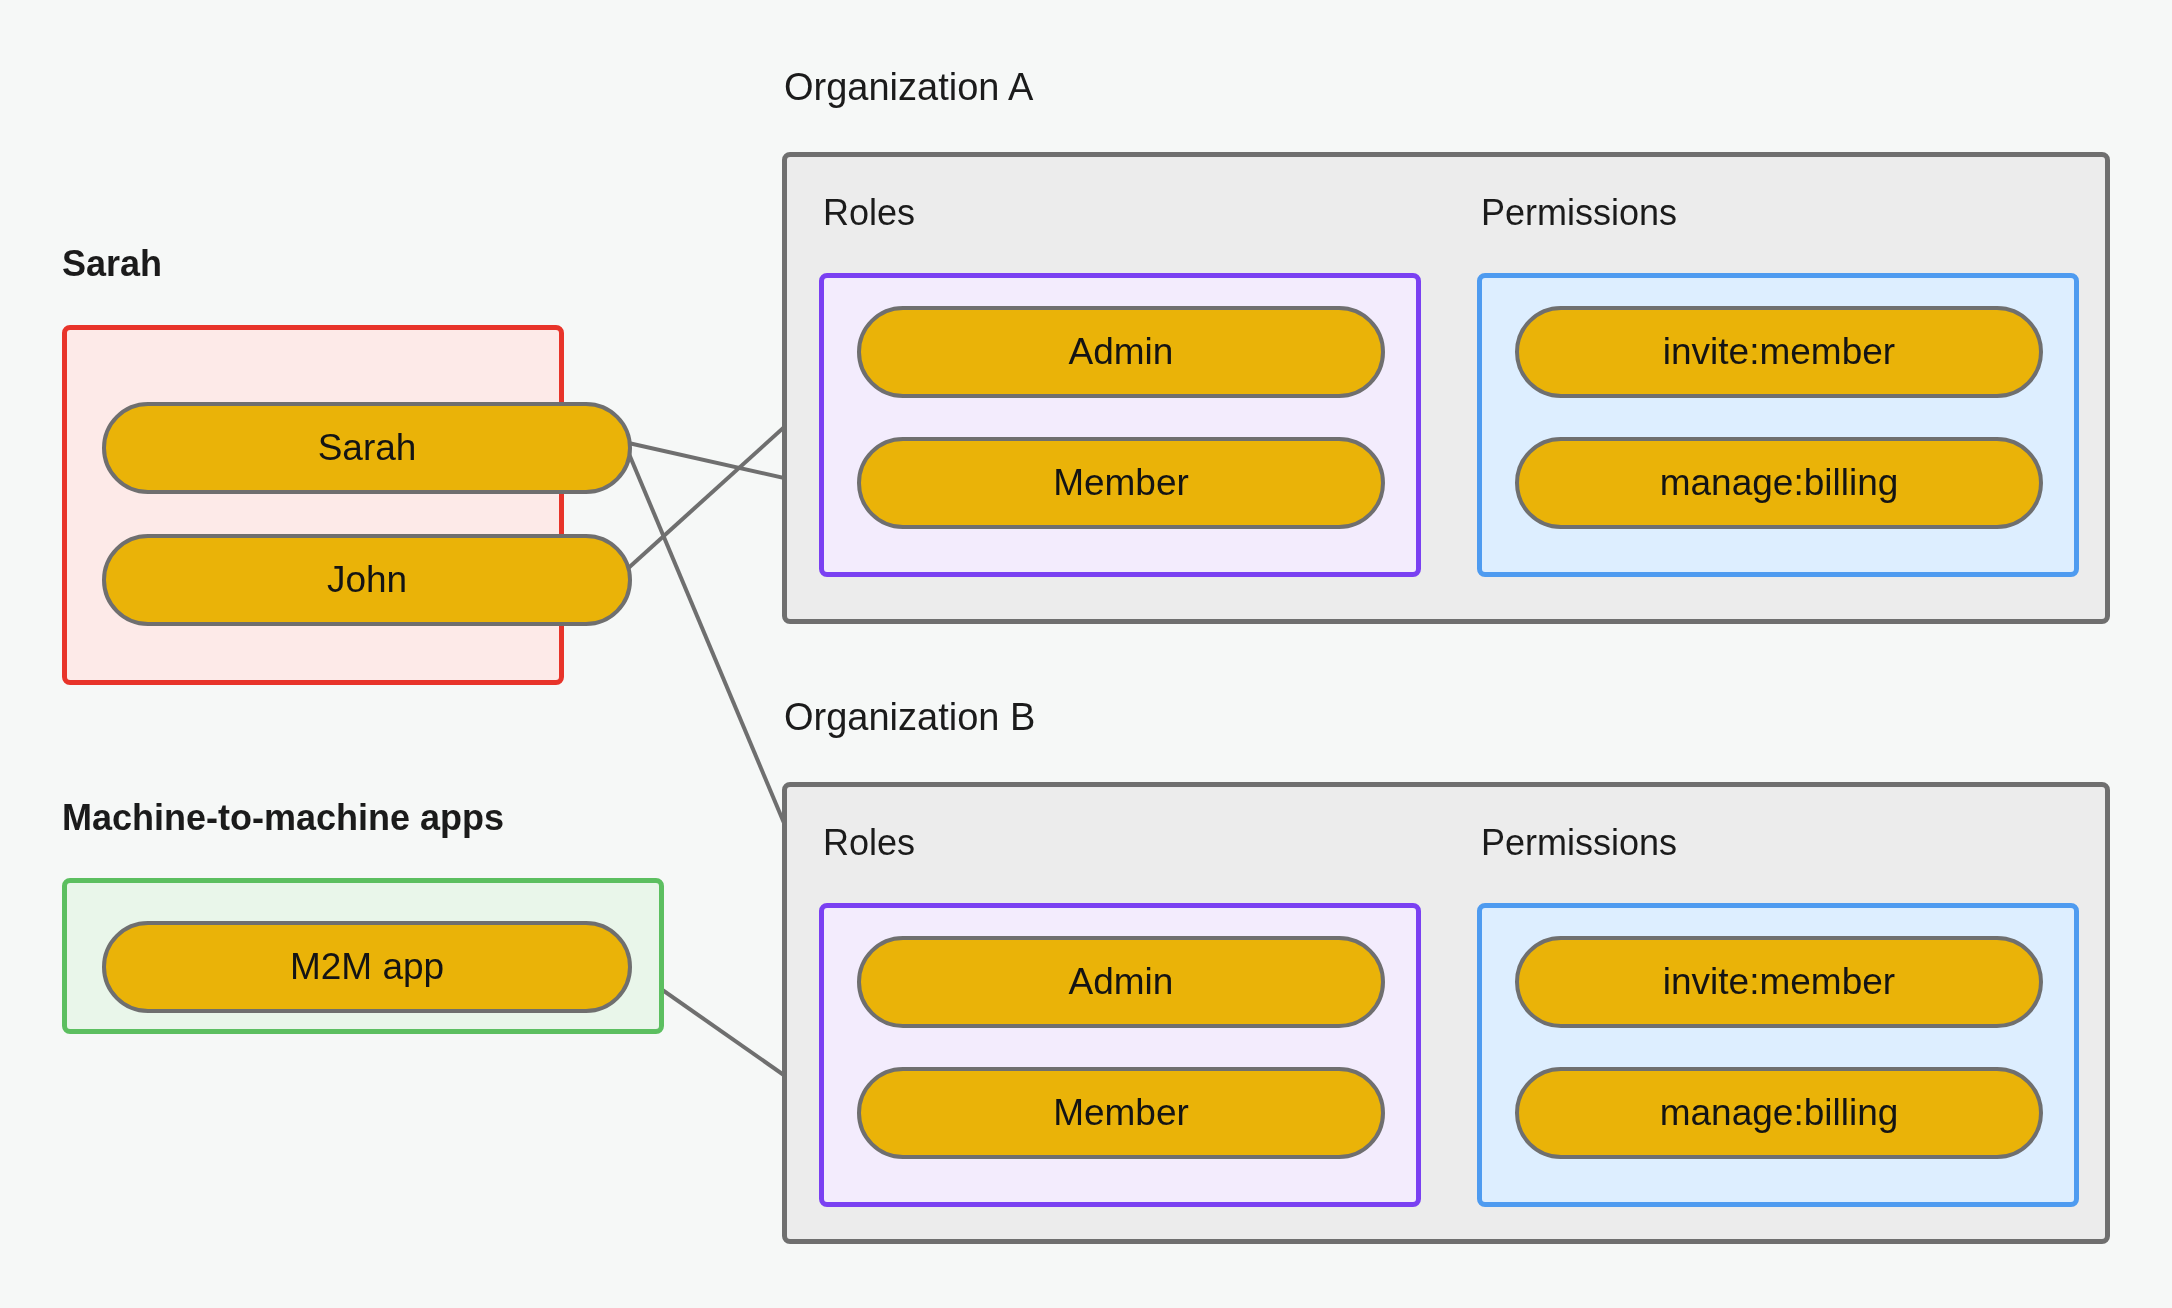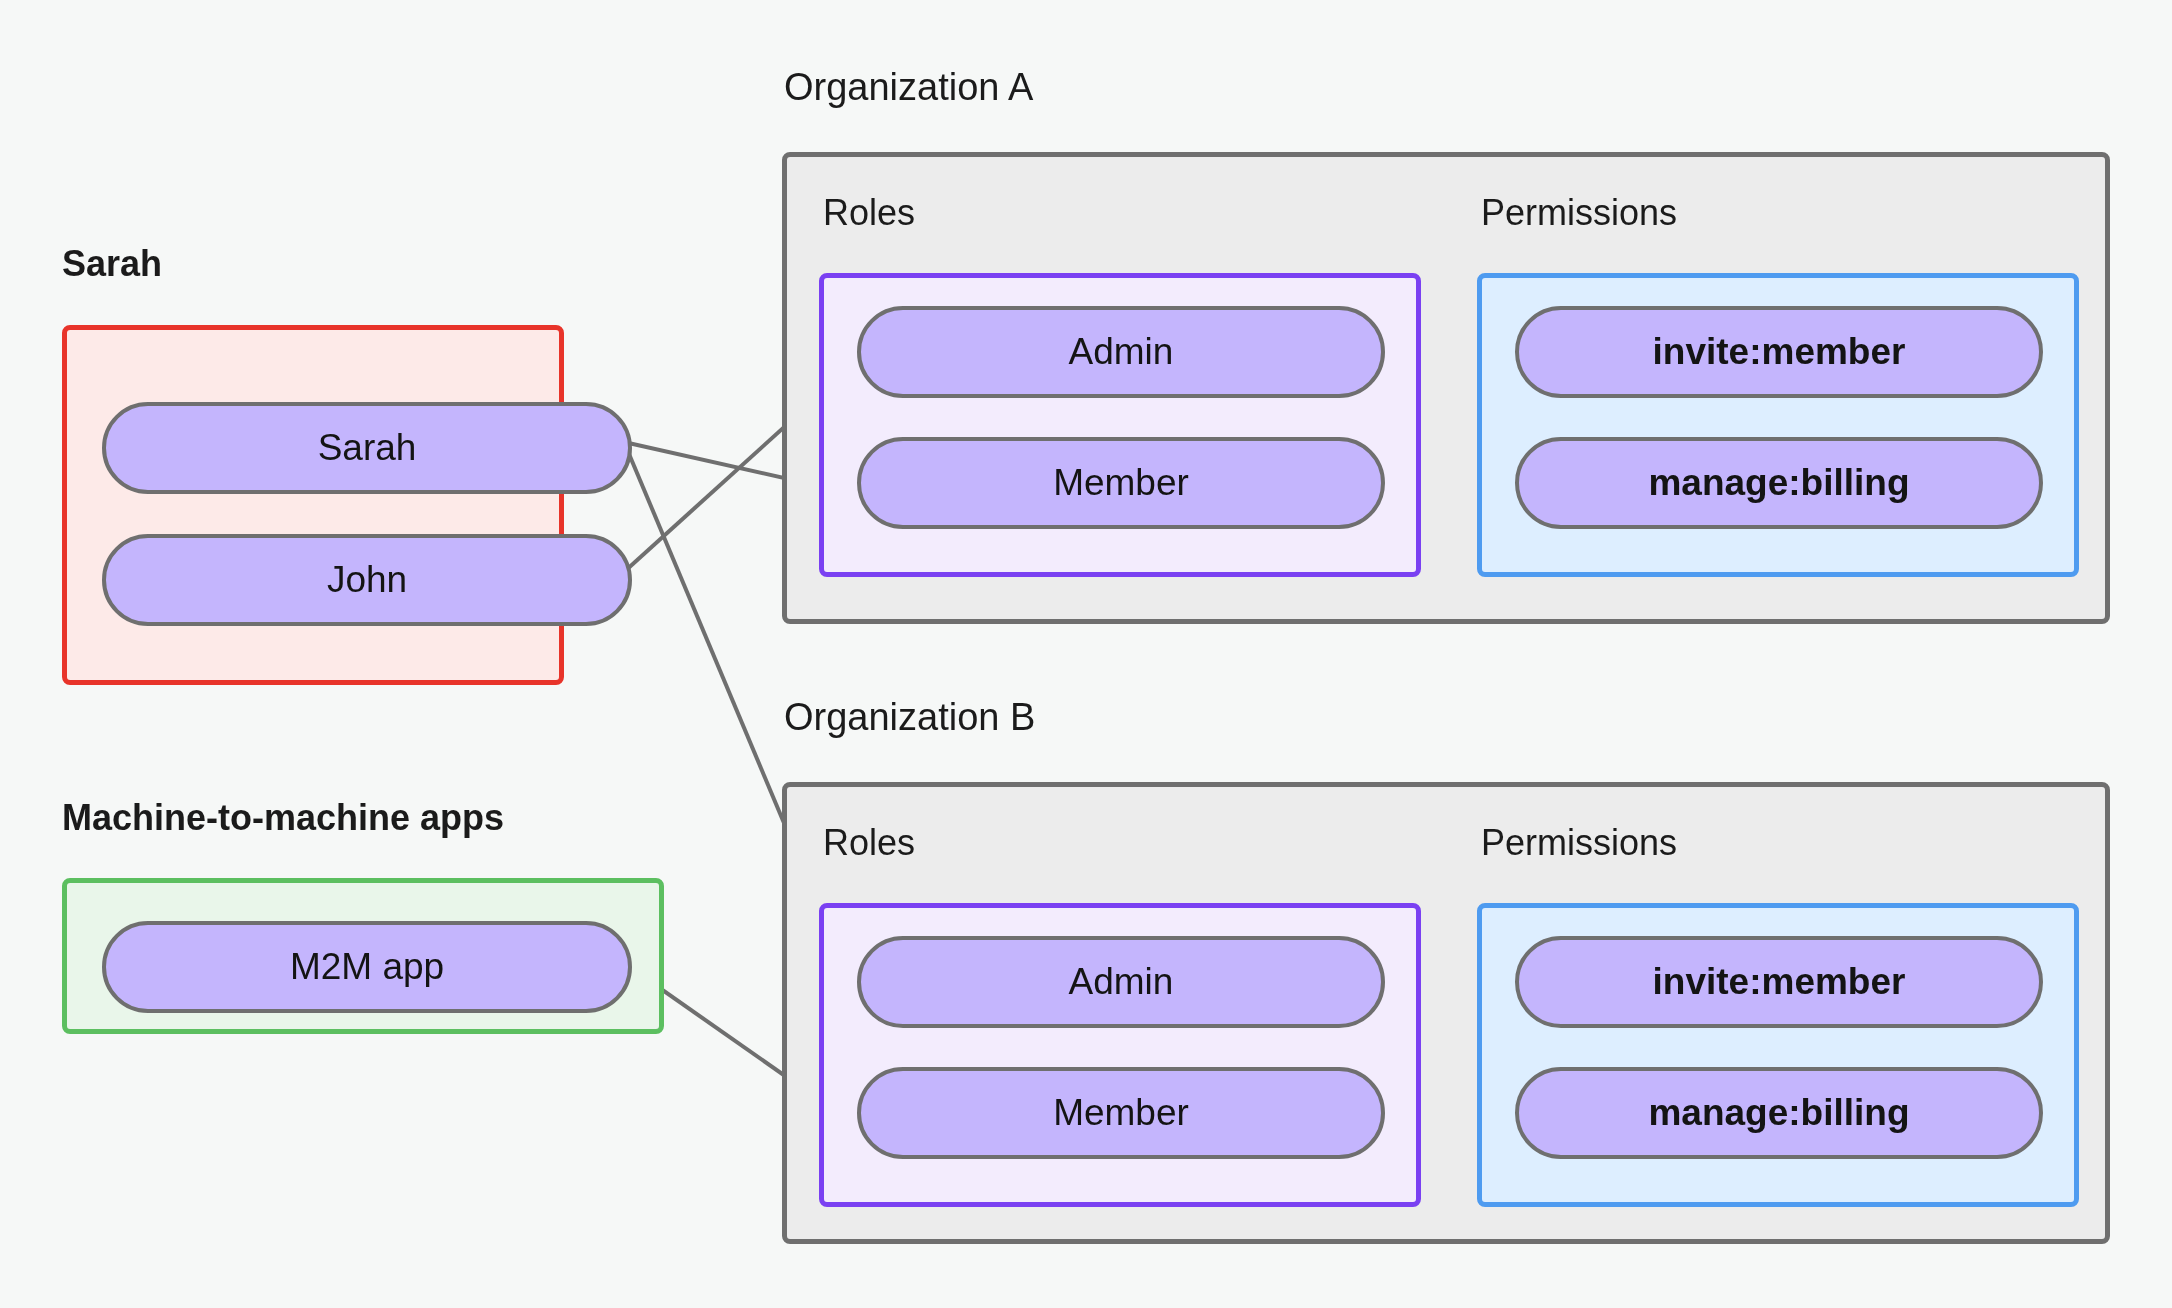--- a/index.html
+++ b/index.html
@@ -59,27 +59,26 @@
     background: #ececec;
     padding-left: 12px;
   }
   .box-roles {
     border: 5px solid #7a40f2;
     background: #f3ecfd;
   }
   .box-perms {
     border: 5px solid #4e9bf0;
     background: #ddeeff;
-    font-weight: bold;
   }
   
   .pill {
     position: absolute;
     box-sizing: border-box;
-    background: #c4b5fd;
+    background: #eab308;
     border: 4px solid #6f6f6f;
     border-radius: 100px;
     display: flex;
     align-items: center;
     justify-content: center;
     font-size: 37px;
     color: #141414;
     white-space: nowrap;
   }
   

